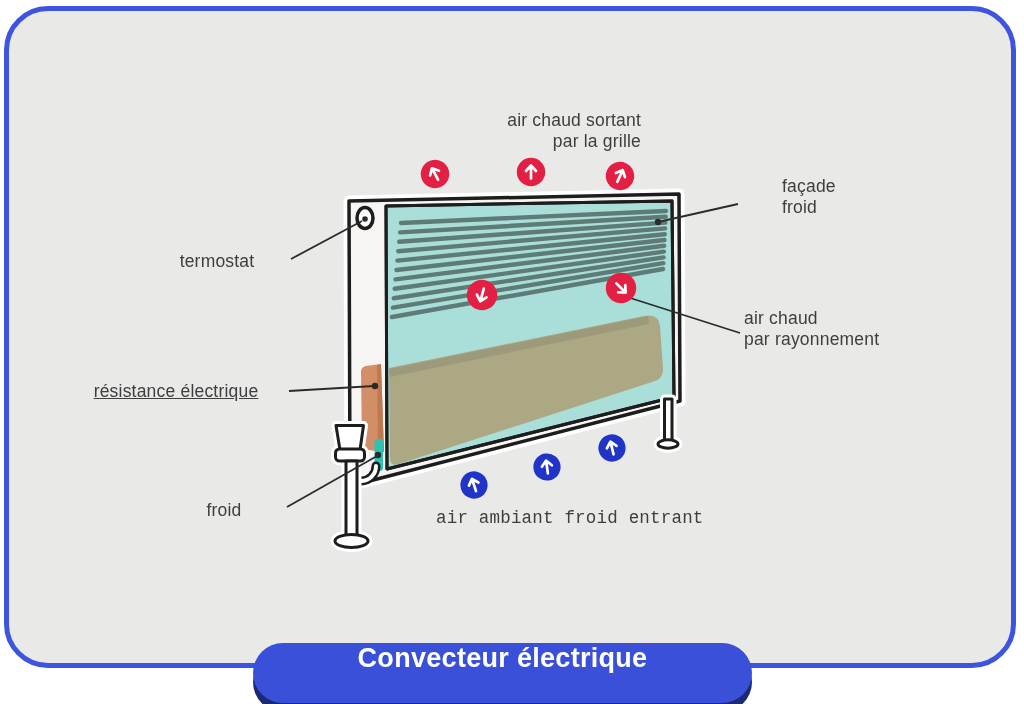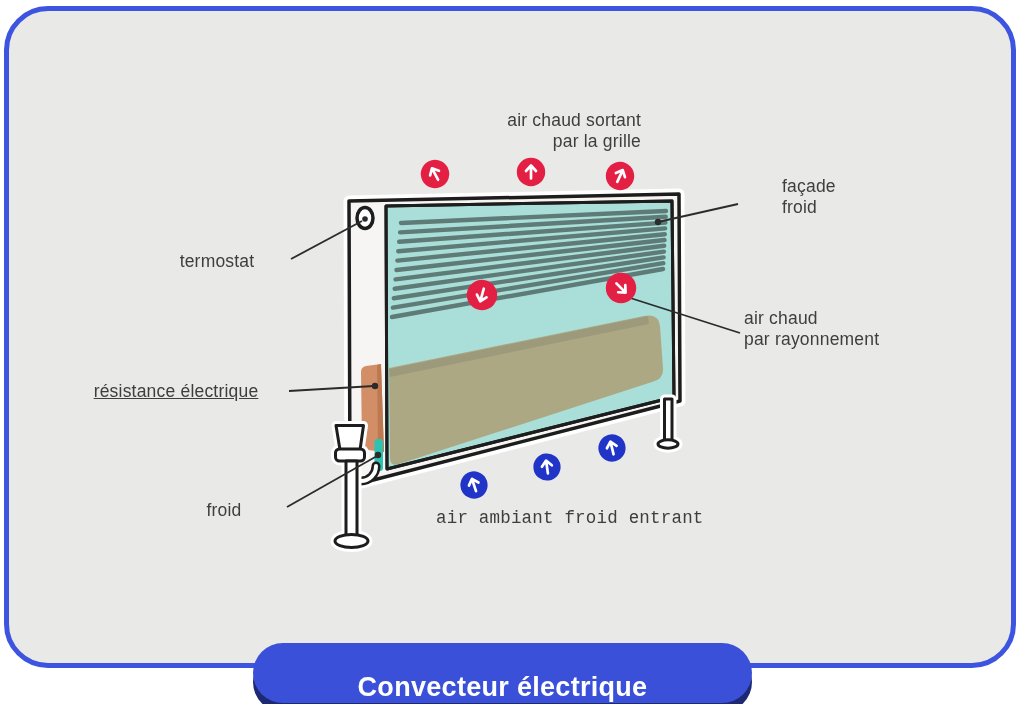--- a/index.html
+++ b/index.html
@@ -41,21 +41,21 @@
   .tube-out{fill:none;stroke:var(--outline);stroke-width:9;stroke-linecap:round;}
   .tube-in{fill:none;stroke:#ffffff;stroke-width:4;stroke-linecap:round;}
   
   .pill-shadow{
     position:absolute;left:253px;top:652px;width:499px;height:60px;
     border-radius:31px;background:var(--title-shadow);
   }
   .pill{
     position:absolute;left:253px;top:643px;width:499px;height:60px;
     border-radius:31px;background:var(--title-bg);
-    display:flex;align-items:flex-end;justify-content:center;
+    display:flex;align-items:flex-start;justify-content:center;
   }
   .pill span{
     color:#ffffff;font-size:27px;font-weight:700;letter-spacing:.3px;
   }
 </style>
 </head>
 <body>
 
 <div class="stage">
 

